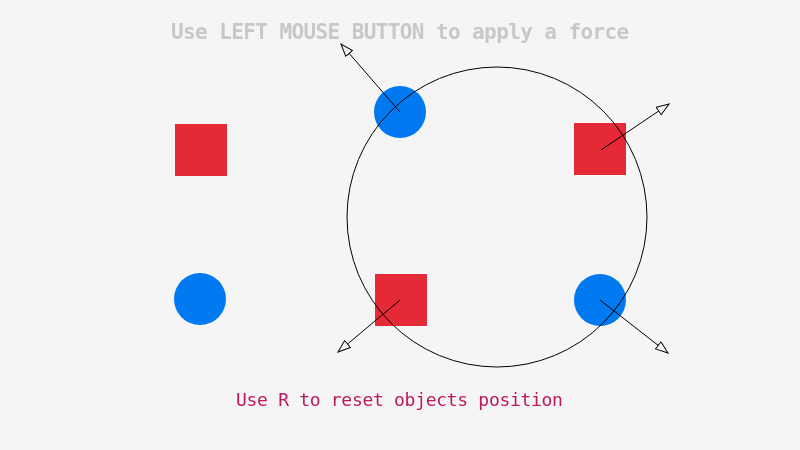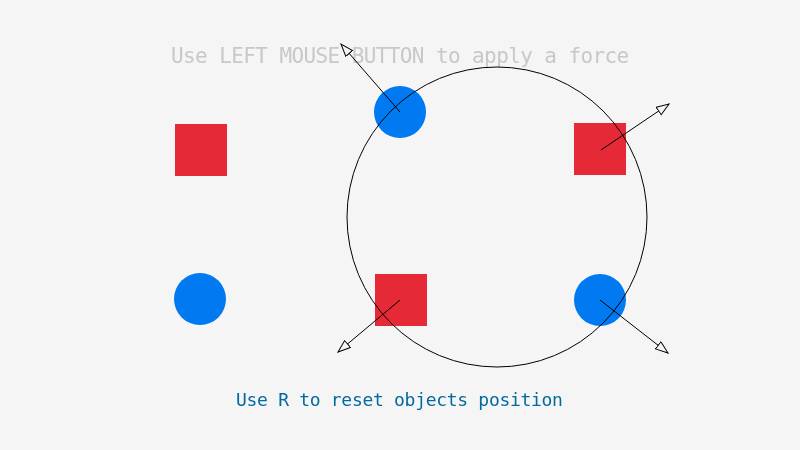--- a/index.html
+++ b/index.html
@@ -17,44 +17,45 @@
     height: 450px;
   }
   .hint {
     position: absolute;
     font-family: "DejaVu Sans Mono", "Liberation Mono", monospace;
     white-space: pre;
     user-select: none;
   }
   .hint-top {
     left: 171px;
-    top: 44px;
+    top: 20px;
     font-size: 21px;
     letter-spacing: -0.6px;
+    font-weight: bold;
   }
   .hint-bottom {
     left: 236px;
     top: 389px;
     font-size: 18px;
     letter-spacing: -0.3px;
   }
   svg.sim {
     position: absolute;
     left: 0;
     top: 0;
   }
 </style>
 </head>
 <body style="background: rgb(245, 245, 245);">
 
 <div class="stage">
 
   <div class="hint hint-top" style="color: rgb(200, 200, 200);">Use LEFT MOUSE BUTTON to apply a force</div>
 
-  <div class="hint hint-bottom" style="color: #0369a1;">Use R to reset objects position</div>
+  <div class="hint hint-bottom" style="color: #be185d;">Use R to reset objects position</div>
 
   <svg class="sim" width="800" height="450" xmlns="http://www.w3.org/2000/svg">
     <defs>
       <marker id="arrowhead" markerUnits="userSpaceOnUse" markerWidth="16" markerHeight="12" refX="13" refY="5" orient="auto">
         <path d="M0.5,0.5 L13,5 L0.5,9.5 Z" stroke-width="1" fill="#f5f5f5" stroke="#000000"></path>
       </marker>
     </defs>
     <g>
         <rect x="175" y="124" width="52" height="52" fill="#e62937"></rect>
         <rect x="574" y="123" width="52" height="52" fill="#e62937"></rect>

